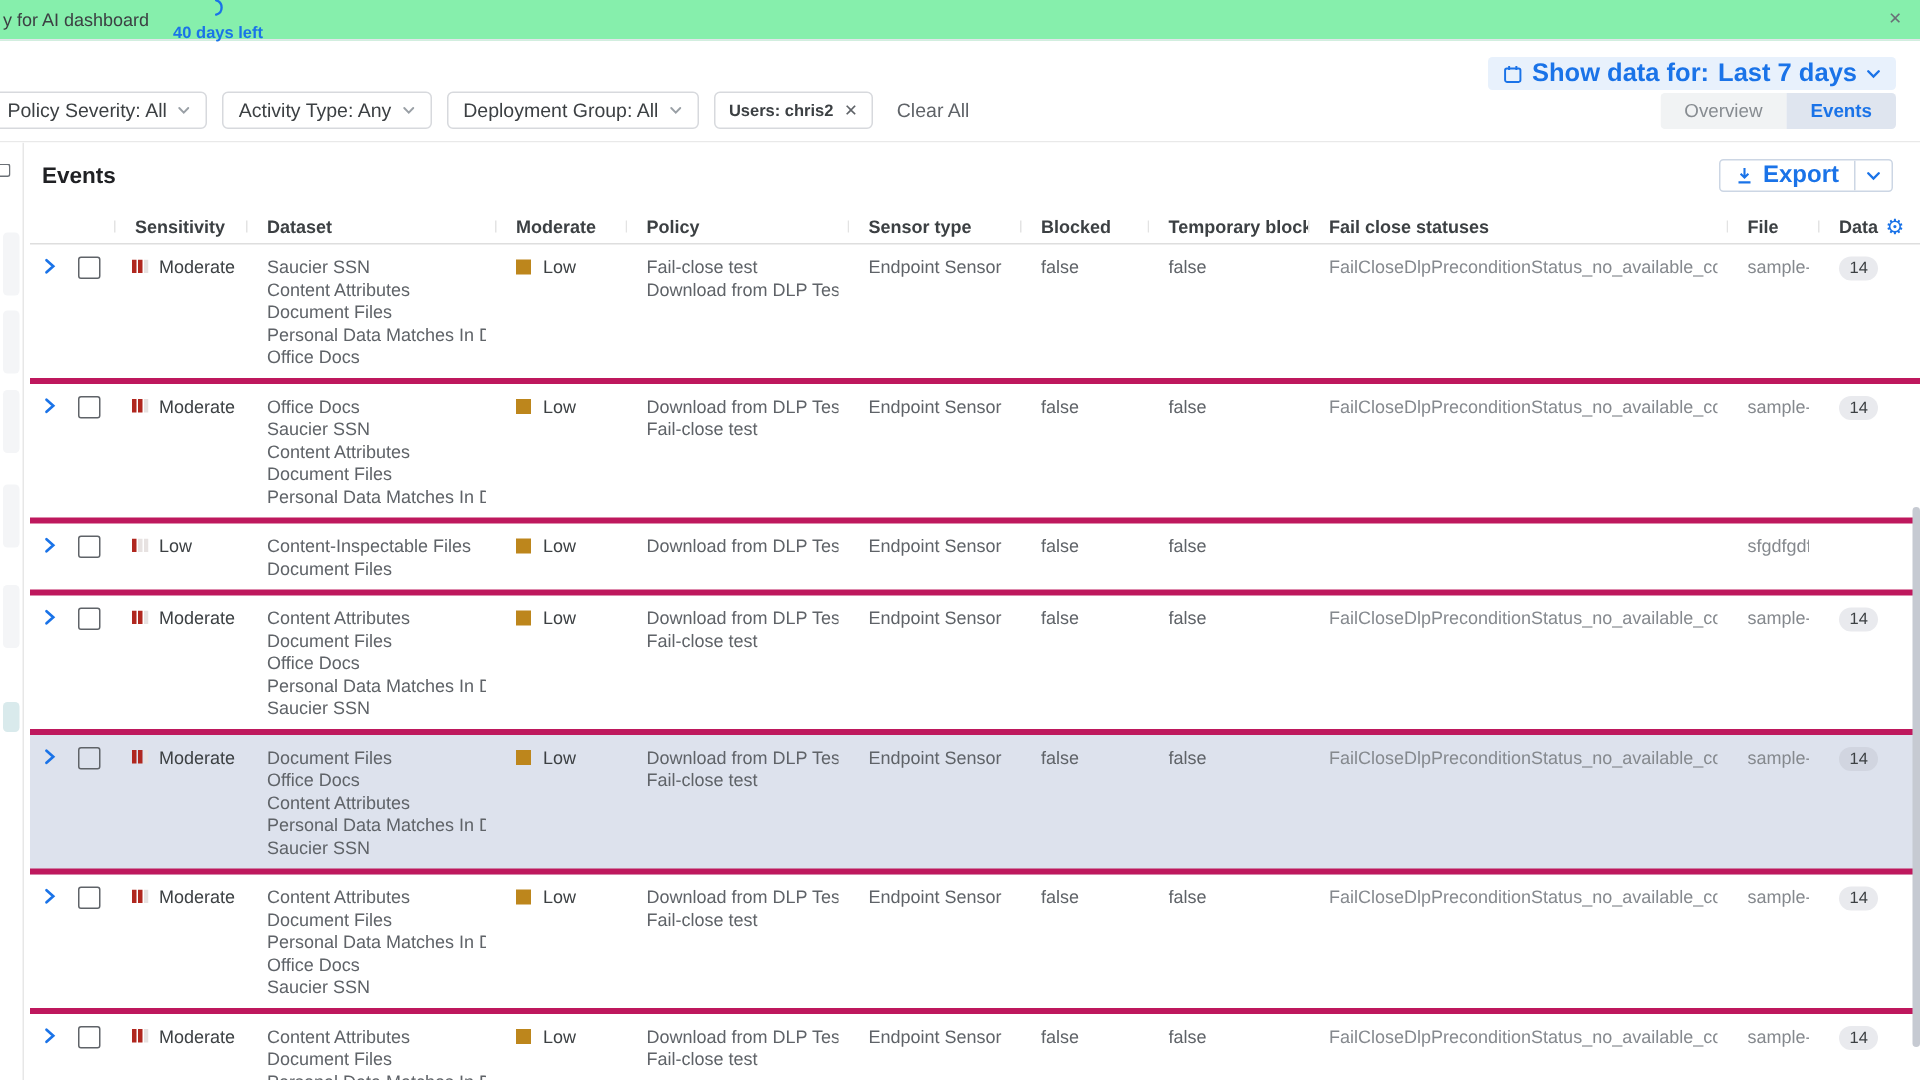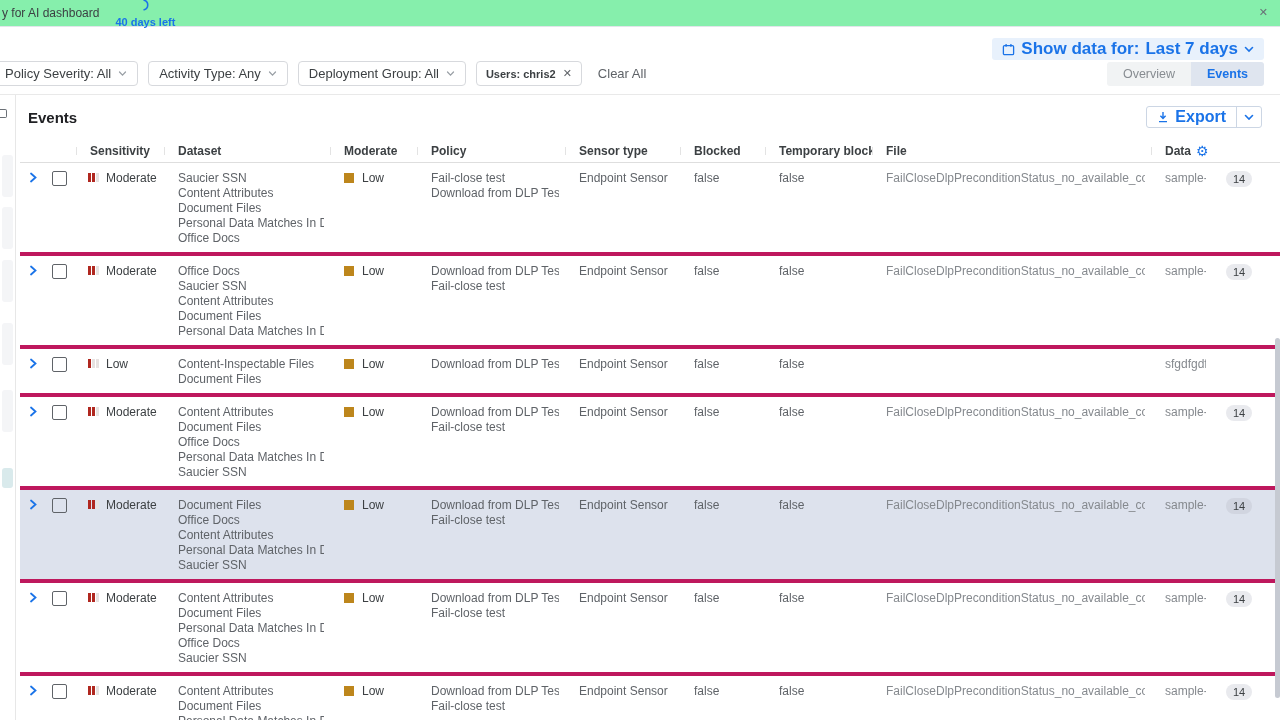--- a/index.html
+++ b/index.html
@@ -201,20 +201,23 @@
         <div class="hcell sep">
           <span>Sensor type</span>
         </div>
         <div class="hcell sep">
           <span>Blocked</span>
         </div>
         <div class="hcell sep">
           <span>Temporary blocked</span>
         </div>
         <div class="hcell sep">
+          <span>Fail close statuses</span>
+        </div>
+        <div class="hcell sep">
           <span>File</span>
         </div>
         <div class="hcell sep">
           <span>Data</span>
           <span class="gear">⚙</span>
         </div>
       </div>
     <div class="tbody">
         <div class="trow">
           <div class="cell c-expand"><svg width="10" height="11" viewBox="0 0 10 11">

